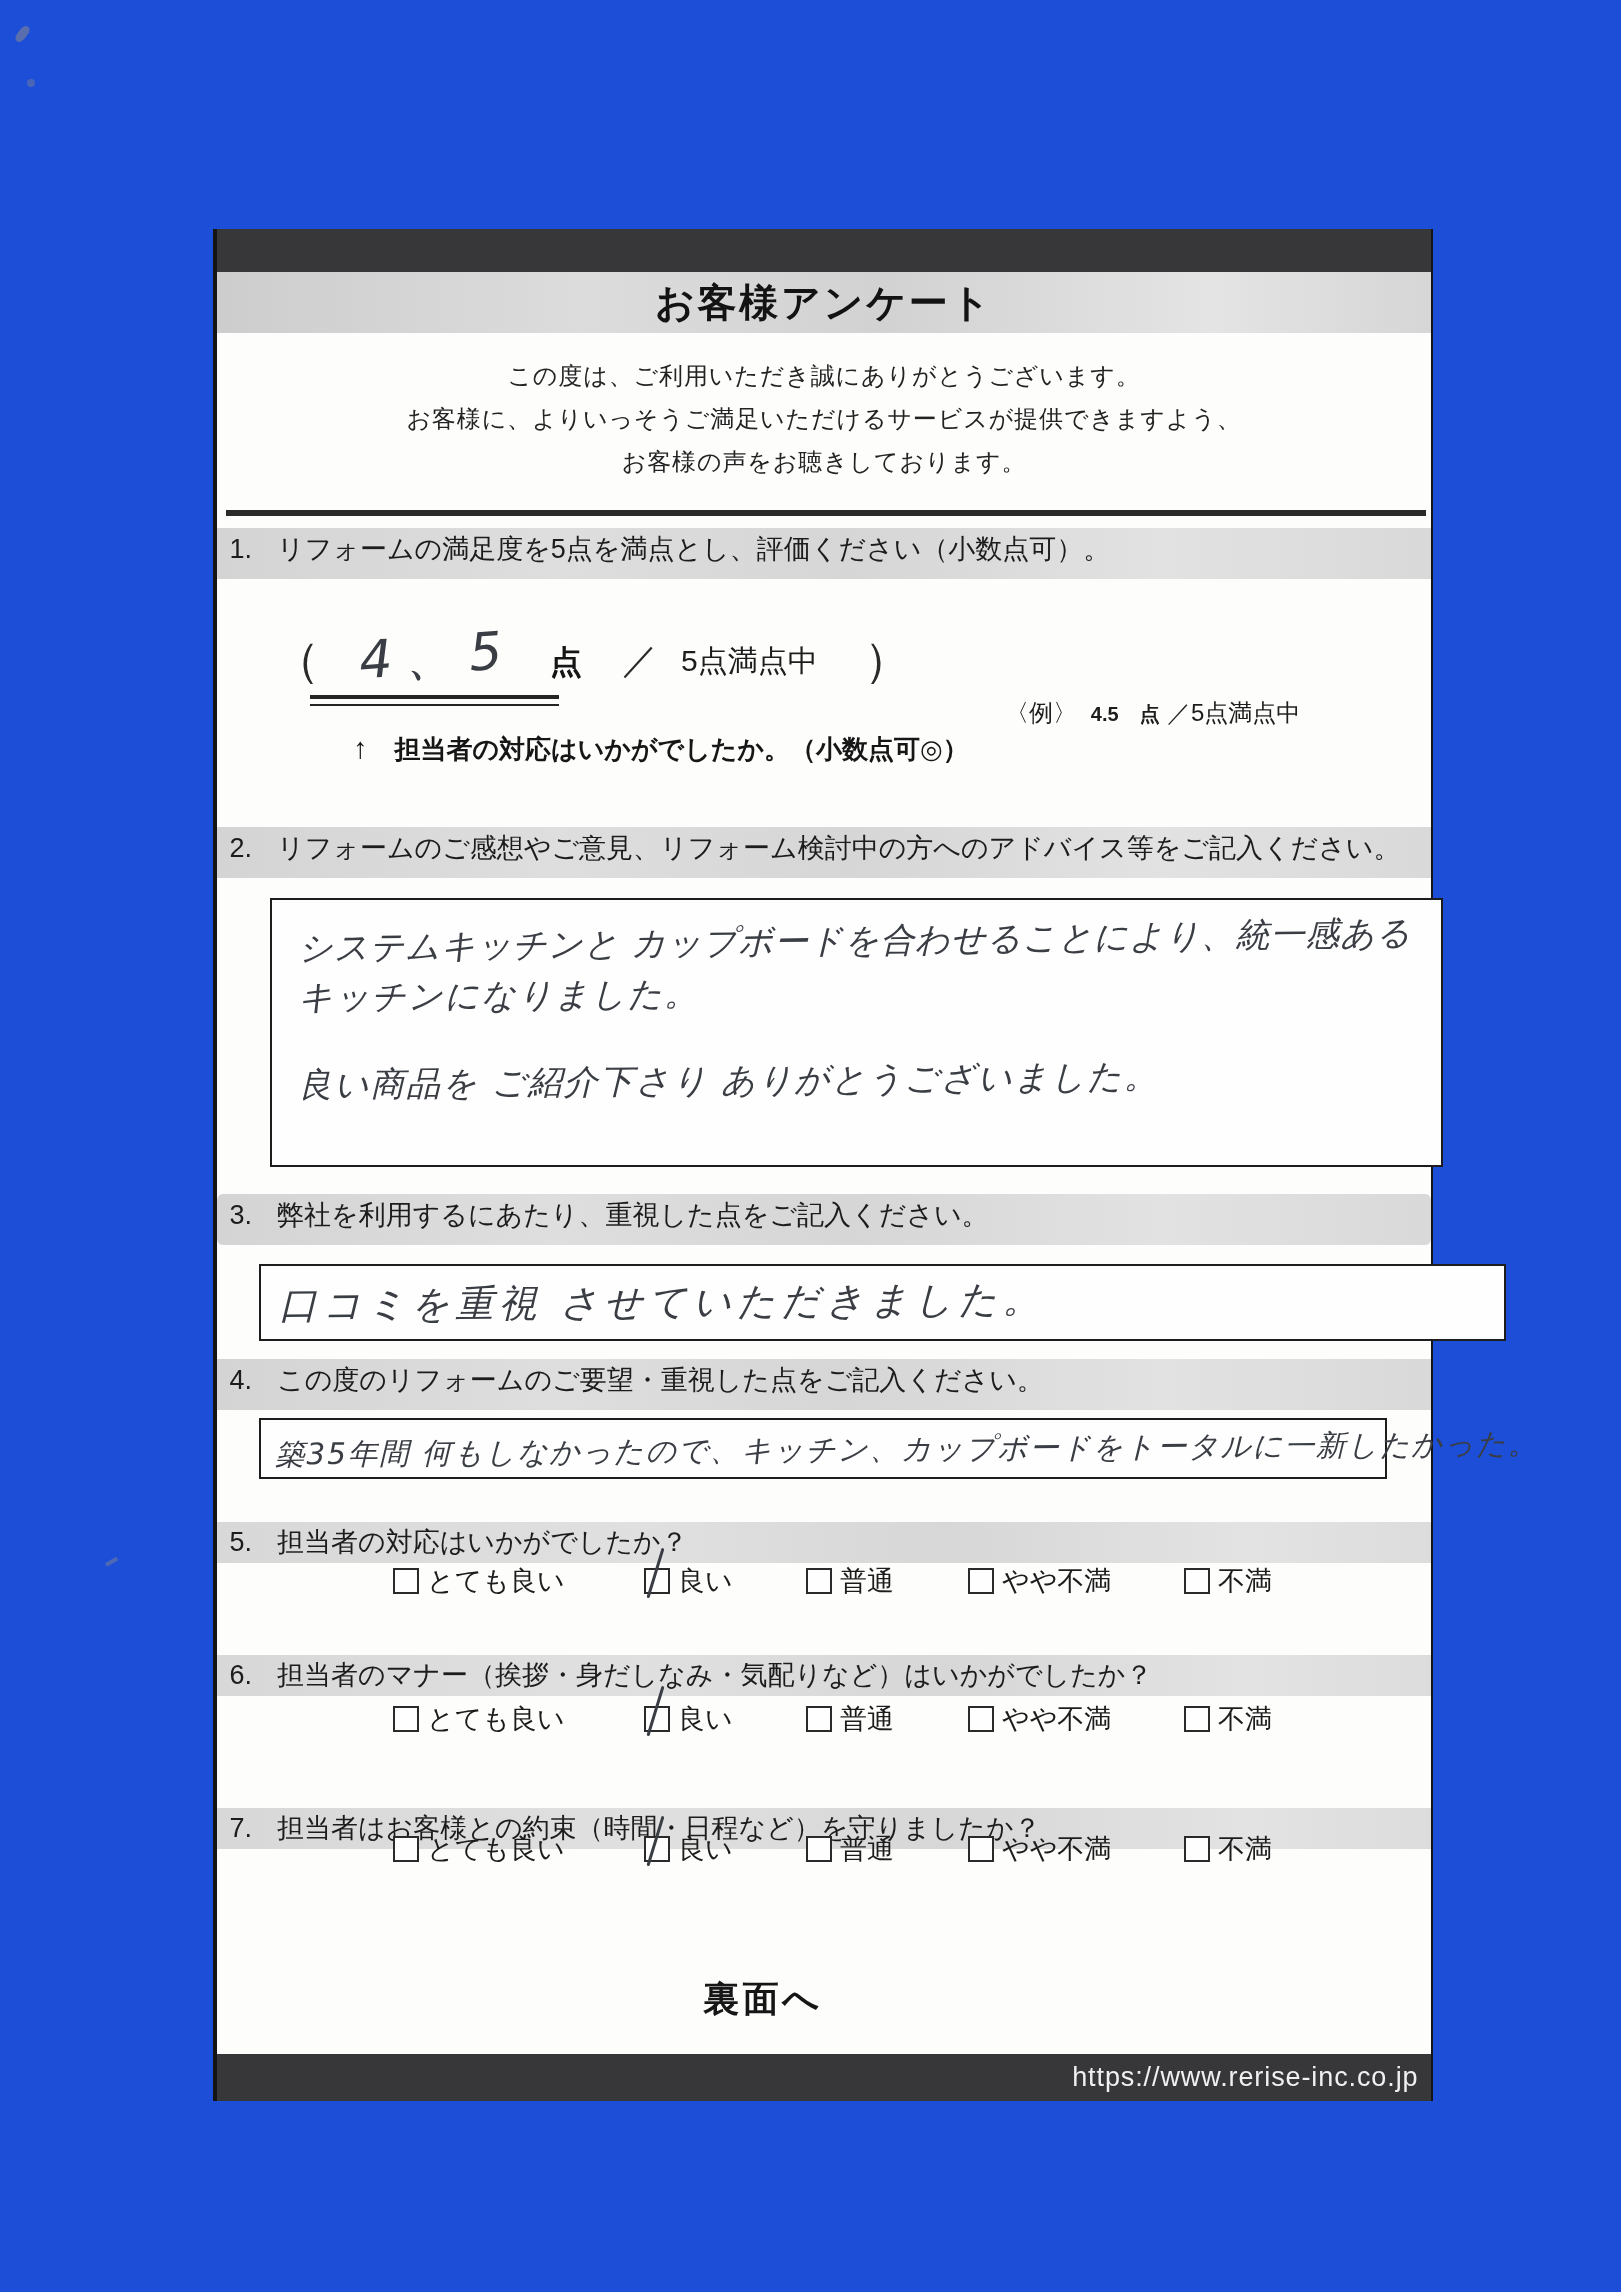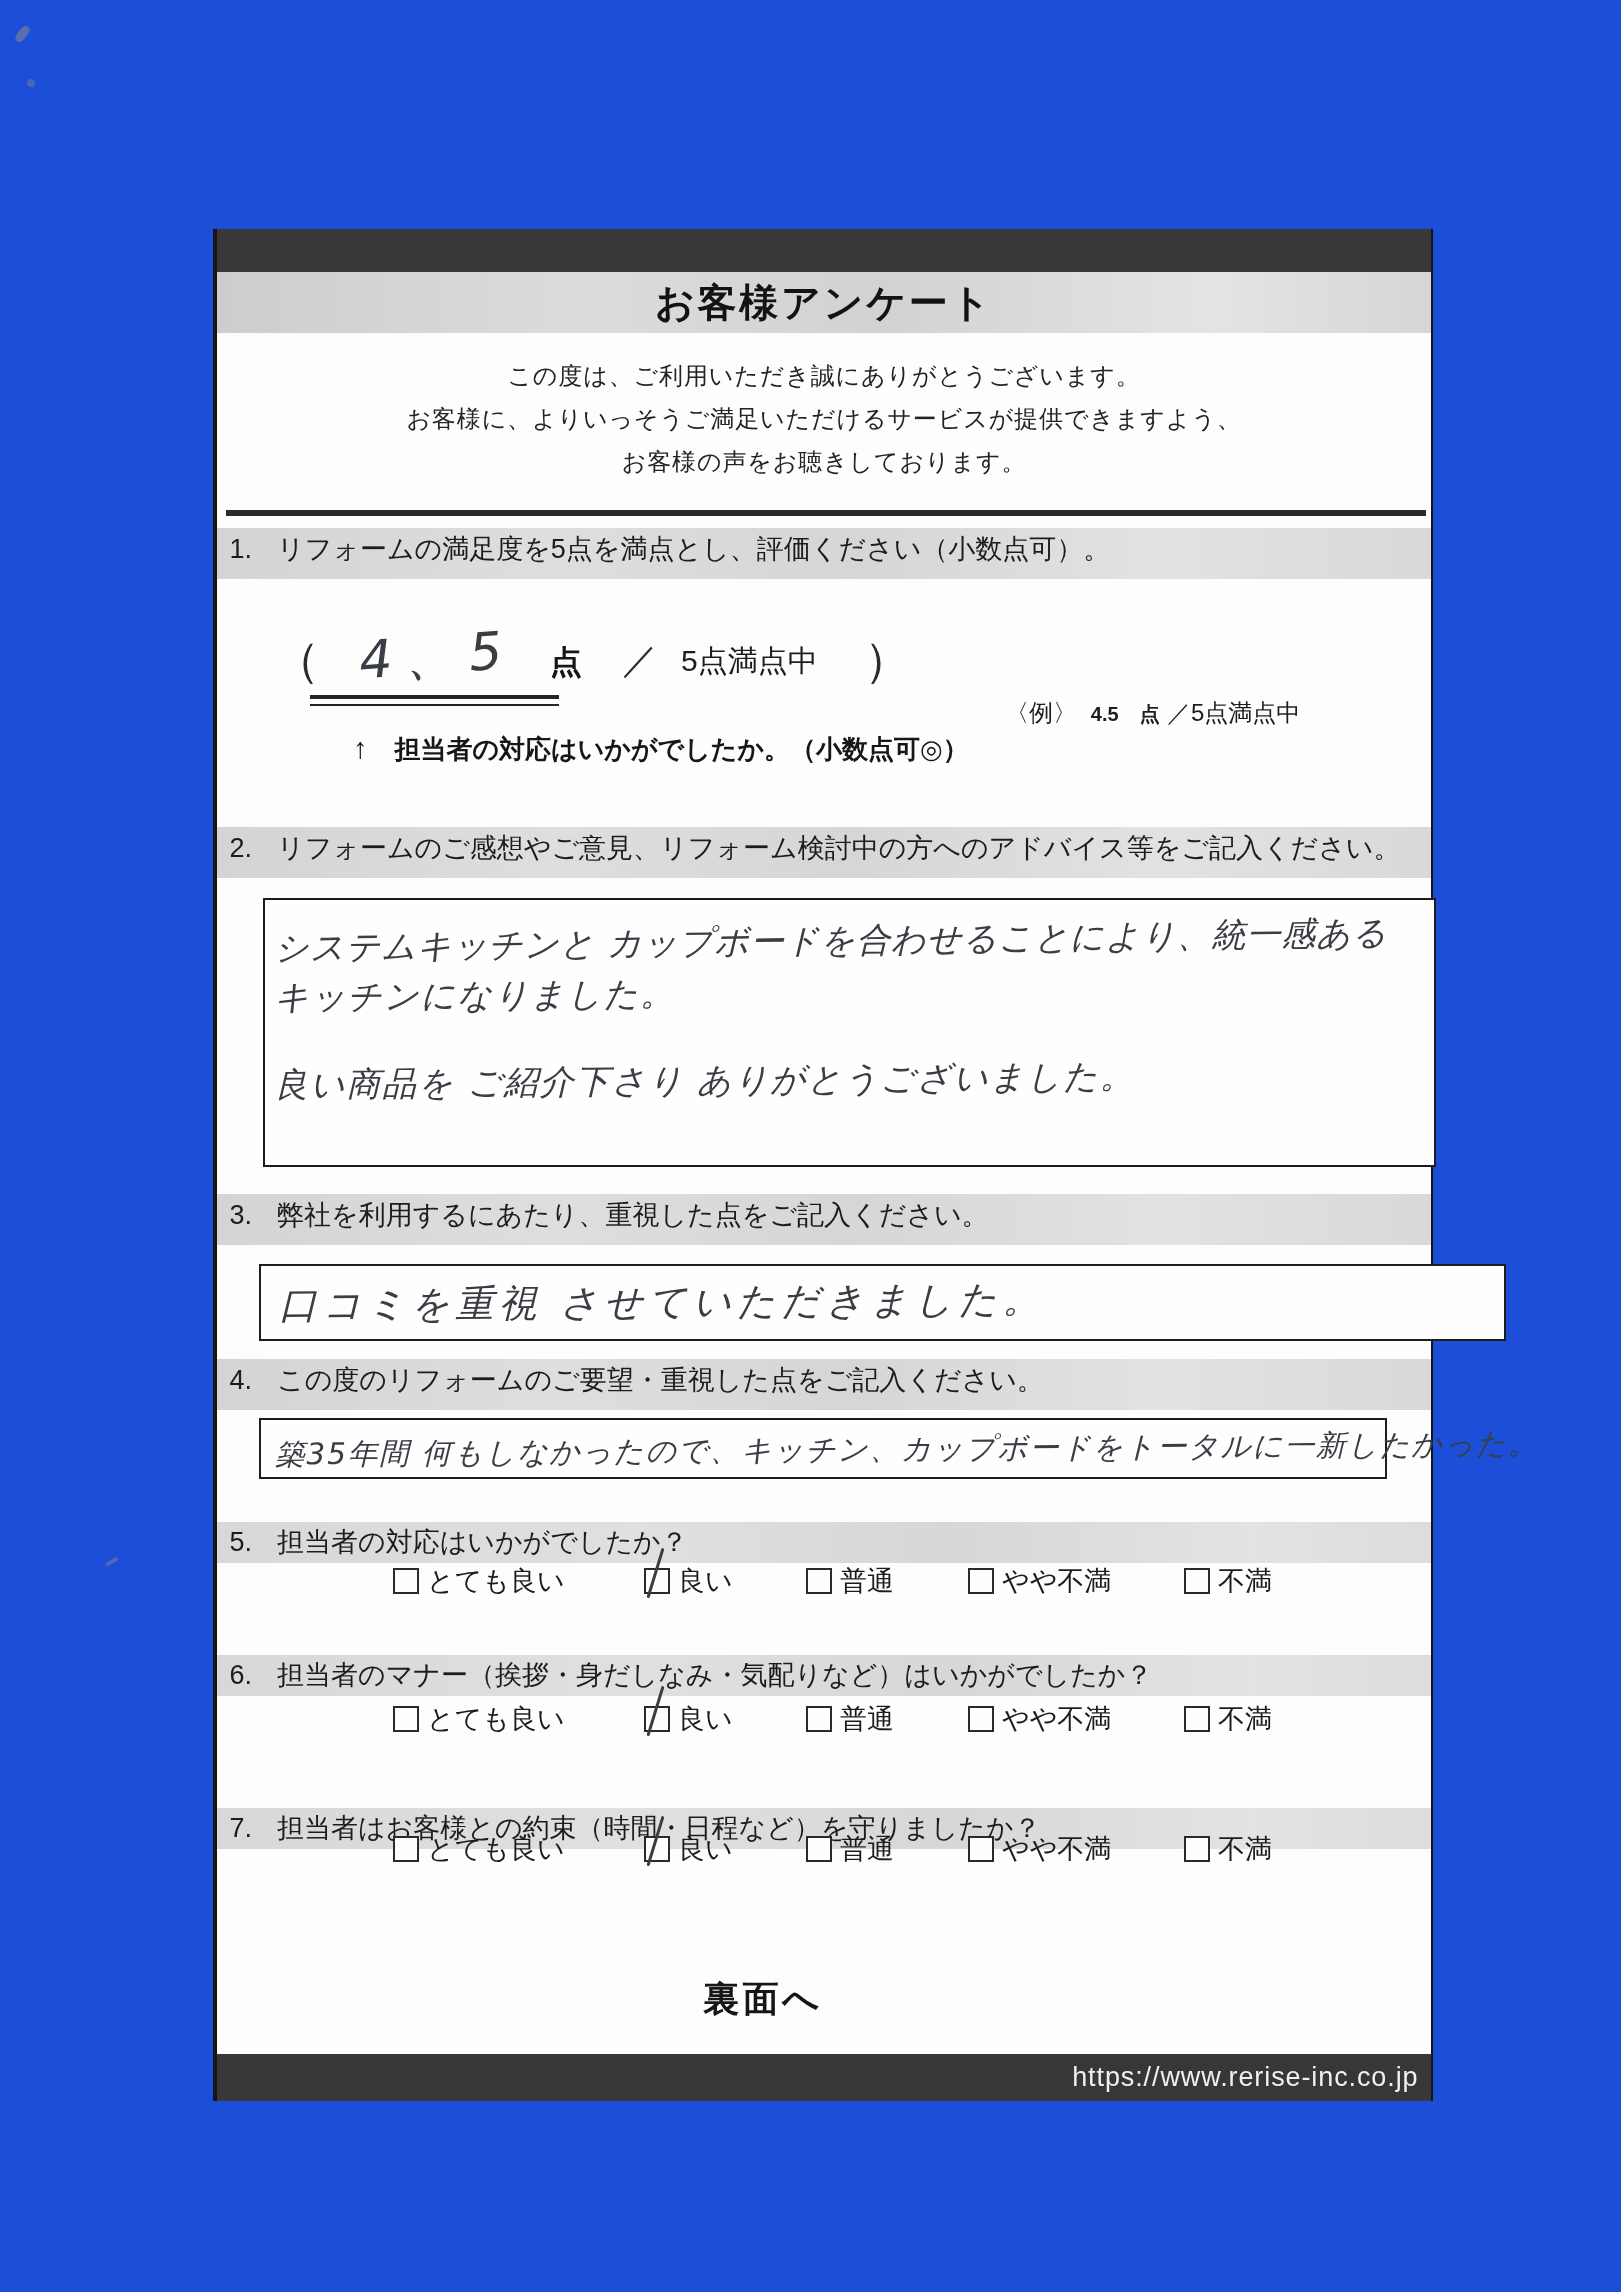--- a/index.html
+++ b/index.html
@@ -56,21 +56,21 @@
   .score-underline { position:absolute; left:93px; top:113px; width:249px; height:4.5px; border-top:4.5px solid #252525; border-bottom:2.7px solid #252525; }
   .score-unit { position:absolute; left:333px; top:59px; font-size:32px; font-weight:bold; color:#161616; }
   .score-slash { position:absolute; left:405px; top:54px; font-size:36px; color:#2a2a2a; }
   .score-max { position:absolute; left:464px; top:59px; font-size:30px; color:#1d1d1d; }
   .example { position:absolute; left:788px; top:115px; font-size:24px; color:#1d1d1d; }
   .example b { font-size:20px; margin:0 7.2px; }
   .instruction { position:absolute; left:136px; top:150px; font-size:26px; font-weight:bold; color:#161616; }
   .instruction .arrow { font-weight:normal; font-size:29px; margin-right:27px; }
 
   .writing-box { position:absolute; background:#fefefe; border:2.7px solid #1d1d1d; box-sizing:border-box; }
-  .box-q2 { left:46px; top:669px; width:1173px; height:269px; padding:18px 9px; }
+  .box-q2 { left:53px; top:669px; width:1173px; height:269px; padding:18px 26px; }
   .box-q2 .hw-line1 { font-size:34px; letter-spacing:0.9px; transform:rotate(-0.8deg); }
   .box-q2 .hw-line2 { font-size:34px; letter-spacing:1.8px; margin-top:9px; transform:rotate(-0.6deg); }
   .box-q2 .hw-line3 { font-size:34px; letter-spacing:1.8px; margin-top:39px; transform:rotate(-0.6deg); }
   .box-q3 { left:42px; top:1035px; width:1247px; height:77px; padding:10.7px 18px; }
   .box-q3 .hw { font-size:38px; letter-spacing:5.4px; transform:rotate(-0.5deg); }
   .box-q4 { left:42px; top:1189px; width:1128px; height:61px; padding:9px 14.3px; overflow:visible; }
   .box-q4 .hw { font-size:29.6px; letter-spacing:1.8px; white-space:nowrap; transform:rotate(-0.5deg); }
 
   .opts { position:absolute; left:0; width:100%; height:39px; }
   .opt { position:absolute; top:0; display:flex; align-items:center; font-size:27px; color:#1c1c1c; }
@@ -133,21 +133,21 @@
 
     <div class="qbar" style="top:598px;">
       <span class="qnum">2.</span><span>リフォームのご感想やご意見、リフォーム検討中の方へのアドバイス等をご記入ください。</span>
     </div>
     <div class="writing-box box-q2">
       <div class="hw hw-line1">システムキッチンと カップボードを合わせることにより、統一感ある</div>
       <div class="hw hw-line2">キッチンになりました。</div>
       <div class="hw hw-line3">良い商品を ご紹介下さり ありがとうございました。</div>
     </div>
 
-    <div class="qbar" style="top:965px;">
+    <div class="qbar" style="top:965px;border-radius:6px;">
       <span class="qnum">3.</span><span>弊社を利用するにあたり、重視した点をご記入ください。</span>
     </div>
     <div class="writing-box box-q3">
       <span class="hw">口コミを重視 させていただきました。</span>
     </div>
 
     <div class="qbar" style="top:1130px;">
       <span class="qnum">4.</span><span>この度のリフォームのご要望・重視した点をご記入ください。</span>
     </div>
     <div class="writing-box box-q4">

